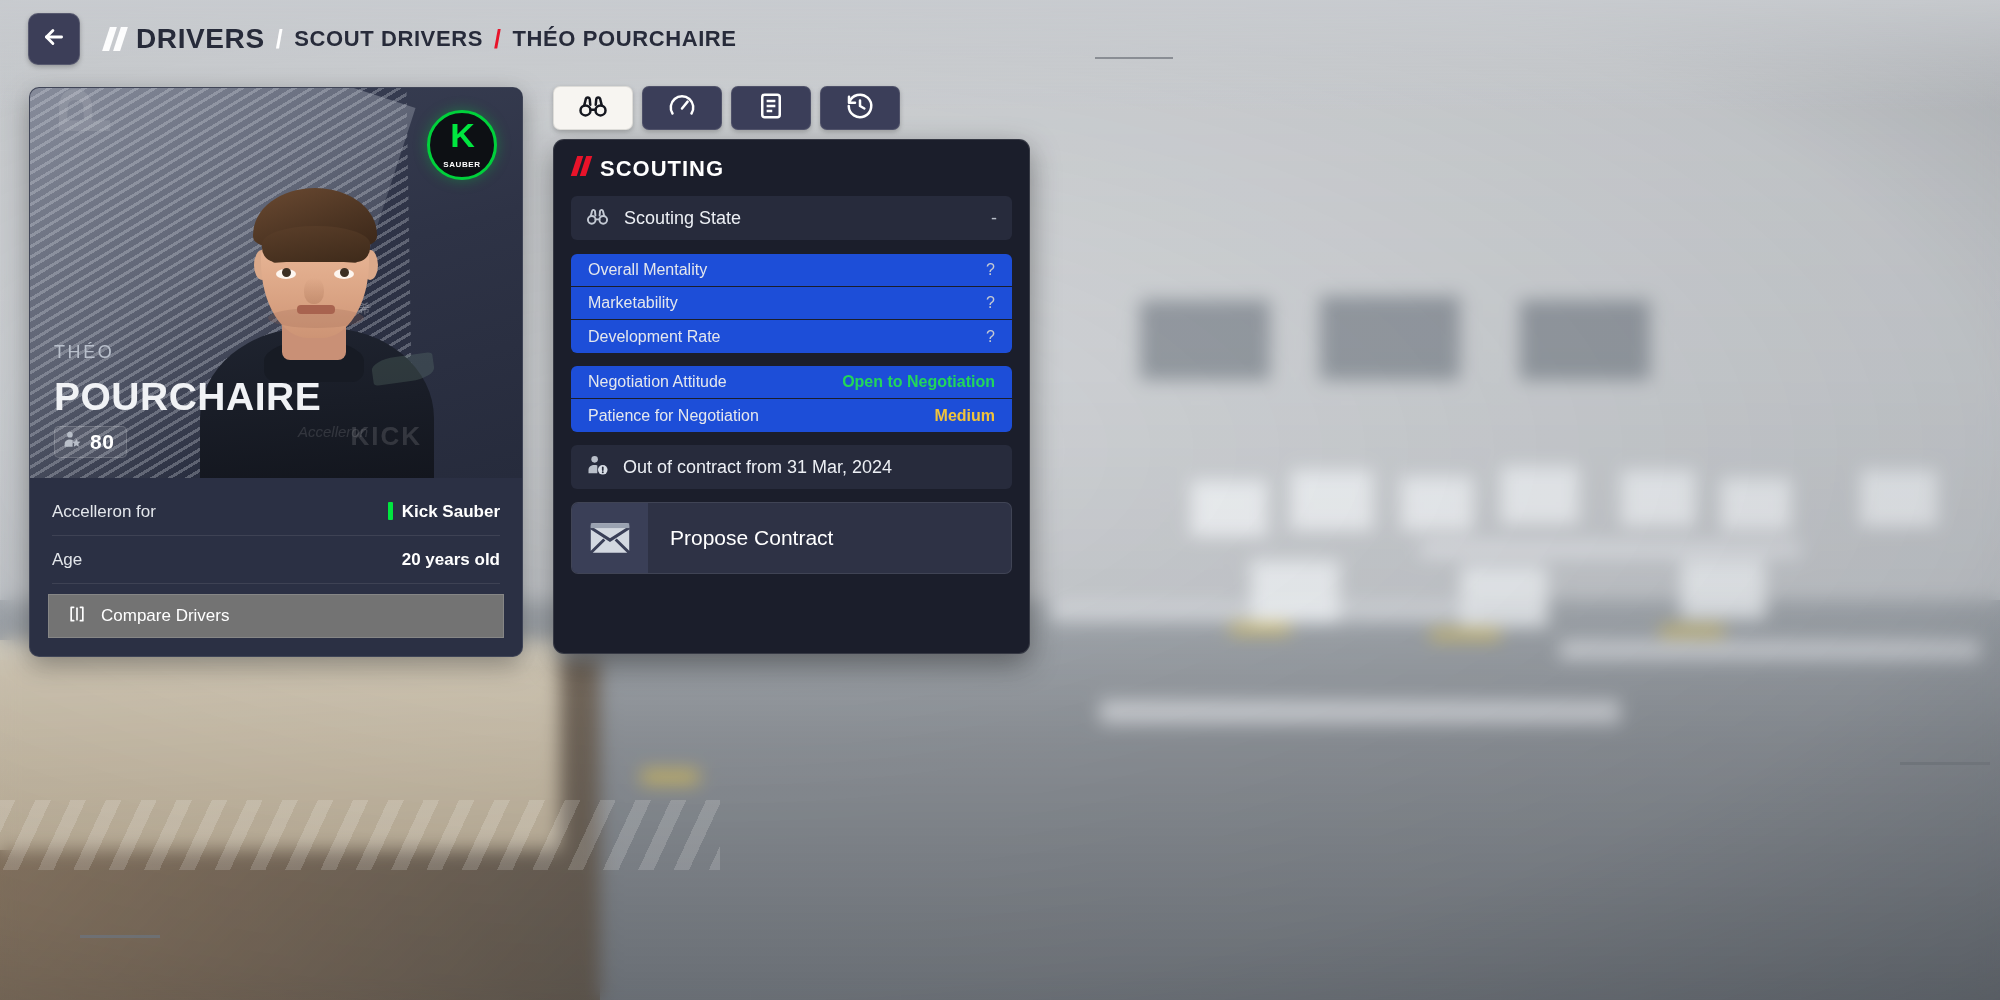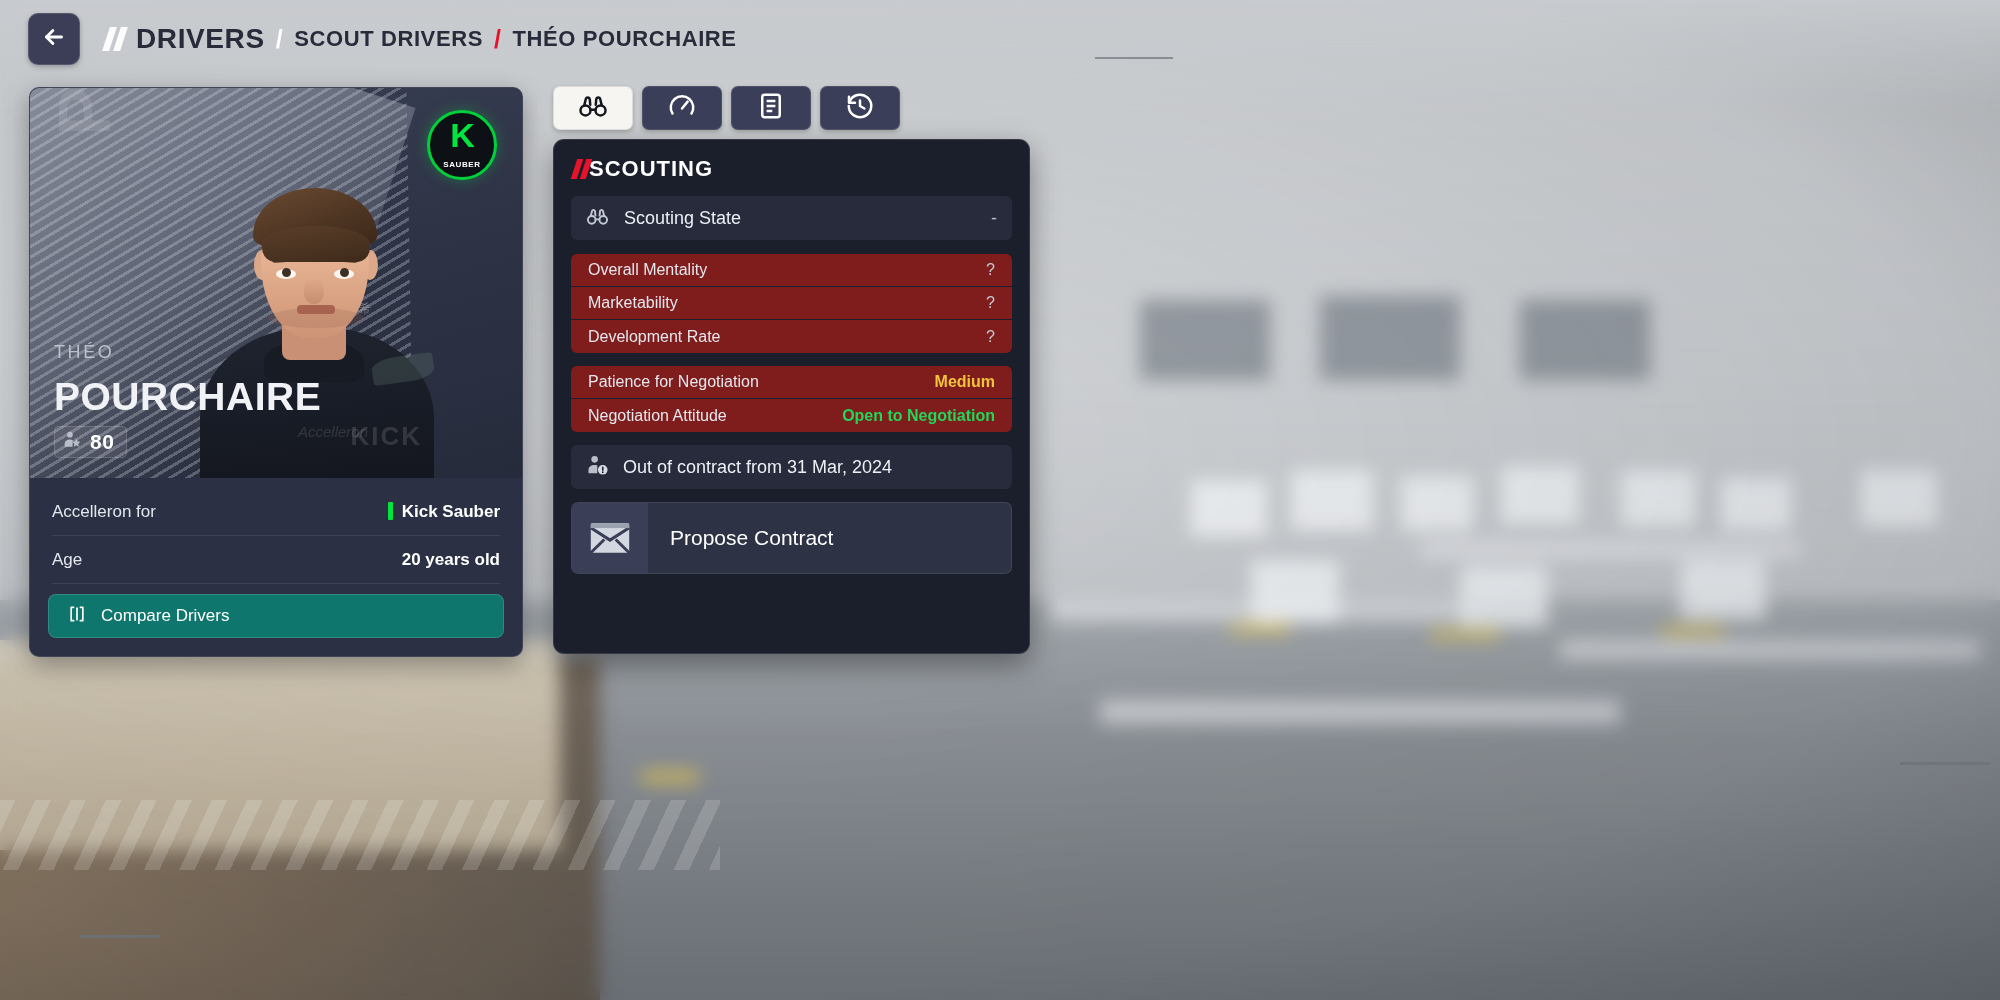--- a/index.html
+++ b/index.html
@@ -285,22 +285,22 @@
   }
   .team-bar { display:inline-block; width:5px; height:18px; background:#00e63f; border-radius:1px; }
   .flag-fr {
     display:inline-block; width:22px; height:15px; border-radius:2px;
     background:linear-gradient(to right,#0b2d8f 0 33.3%, #ffffff 33.3% 66.6%, #d5152b 66.6% 100%);
     border:1px solid rgba(255,255,255,.25);
   }
 
   .compare-btn {
     position:absolute; left:18px; right:18px; bottom:18px; height:44px;
-    background:#0f766e; border:1px solid rgba(255,255,255,.14);
-    border-radius:8px; display:flex; align-items:center; gap:14px;
+    background:#737373; border:1px solid rgba(255,255,255,.14);
+    border-radius:0; display:flex; align-items:center; gap:14px;
     padding-left:18px; cursor:pointer;
   }
   .compare-btn svg { width:20px; height:20px; }
   .compare-btn .lbl { font-size:17px; color:#ffffff; }
 
   
   #tab-bar {
     position:absolute; left:553px; top:86px; display:flex; gap:9px; z-index:18;
   }
   .tab {
@@ -314,21 +314,21 @@
 
   
   #scouting-panel {
     position:absolute; left:553px; top:139px; width:477px; height:515px;
     background:#1b1e2b; border-radius:11px;
     border:1px solid rgba(255,255,255,.12);
     box-shadow:0 10px 30px rgba(0,0,0,.40);
     z-index:16; padding:16px 17px 14px 17px;
   }
   .panel-head {
-    display:flex; align-items:center; margin-bottom:14px;
+    display:flex; align-items:flex-start; gap:11px; margin-bottom:14px;
     padding-left:3px;
   }
   .panel-slashes { display:flex; gap:3px; }
   .panel-slashes i {
     display:block; width:6px; height:20px; background:#e8132a;
     transform:skewX(-18deg);
   }
   .panel-title {
     font-size:22px; font-weight:bold; color:#ffffff; letter-spacing:1px;
     text-transform:uppercase;
@@ -338,21 +338,21 @@
     height:44px; background:#272b3c; border-radius:6px;
     display:flex; align-items:center; padding:0 15px;
     margin-bottom:14px;
   }
   .state-row svg { width:23px; height:23px; margin-right:15px; }
   .state-label { font-size:18px; color:#eceff4; flex:1; }
   .state-value { font-size:18px; color:#b9bec9; }
 
   .stat-group { margin-bottom:13px; }
   .stat-row {
-    height:33px; background:#7f1d1d;
+    height:33px; background:#1d4ed8;
     display:flex; align-items:center; justify-content:space-between;
     padding:0 17px; border-bottom:1px solid #1b1e2b;
   }
   .stat-group .stat-row:first-child { border-radius:6px 6px 0 0; }
   .stat-group .stat-row:last-child { border-radius:0 0 6px 6px; border-bottom:none; }
   .stat-label { font-size:16px; color:#e4e7ed; }
   .stat-value { font-size:16px; color:#c5cad3; }
   .stat-value.unknown { color:#c5cad3; }
   .stat-value.medium { color:#f0c33c; font-weight:bold; }
   .stat-value.open { color:#22d65a; font-weight:bold; }
@@ -623,26 +623,26 @@
       <span class="stat-value unknown">?</span>
     </div>
     <div class="stat-row">
       <span class="stat-label">Development Rate</span>
       <span class="stat-value unknown">?</span>
     </div>
   </div>
 
   <div class="stat-group">
     <div class="stat-row">
+      <span class="stat-label">Negotiation Attitude</span>
+      <span class="stat-value open">Open to Negotiation</span>
+    </div>
+    <div class="stat-row">
       <span class="stat-label">Patience for Negotiation</span>
       <span class="stat-value medium">Medium</span>
-    </div>
-    <div class="stat-row">
-      <span class="stat-label">Negotiation Attitude</span>
-      <span class="stat-value open">Open to Negotiation</span>
     </div>
   </div>
 
   <div class="contract-row">
     <span>
       <svg viewBox="0 0 24 24" fill="#b9bfc9">
         <circle cx="9" cy="5.6" r="3.4"></circle>
         <path d="M2.6 20v-3.4c0-3.1 2.7-5.1 6.4-5.1 1 0 2 .15 2.8.45V20z"></path>
         <circle cx="17.5" cy="16.5" r="5" fill="#d8dde5"></circle>
         <rect x="16.6" y="13.1" width="1.8" height="4.6" rx=".9" fill="#272b3c"></rect>

